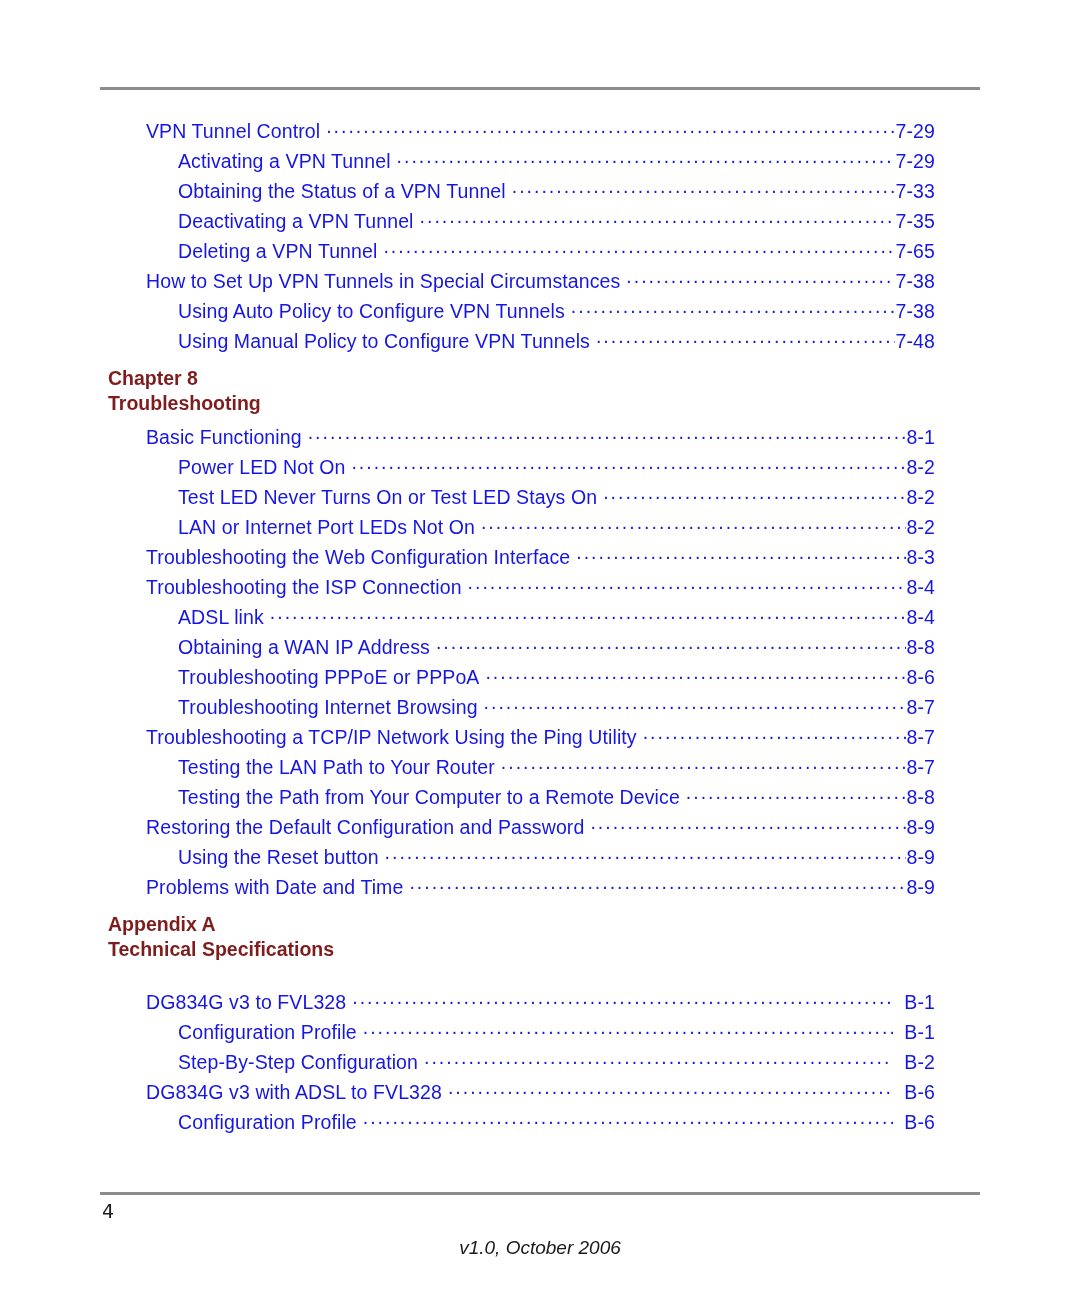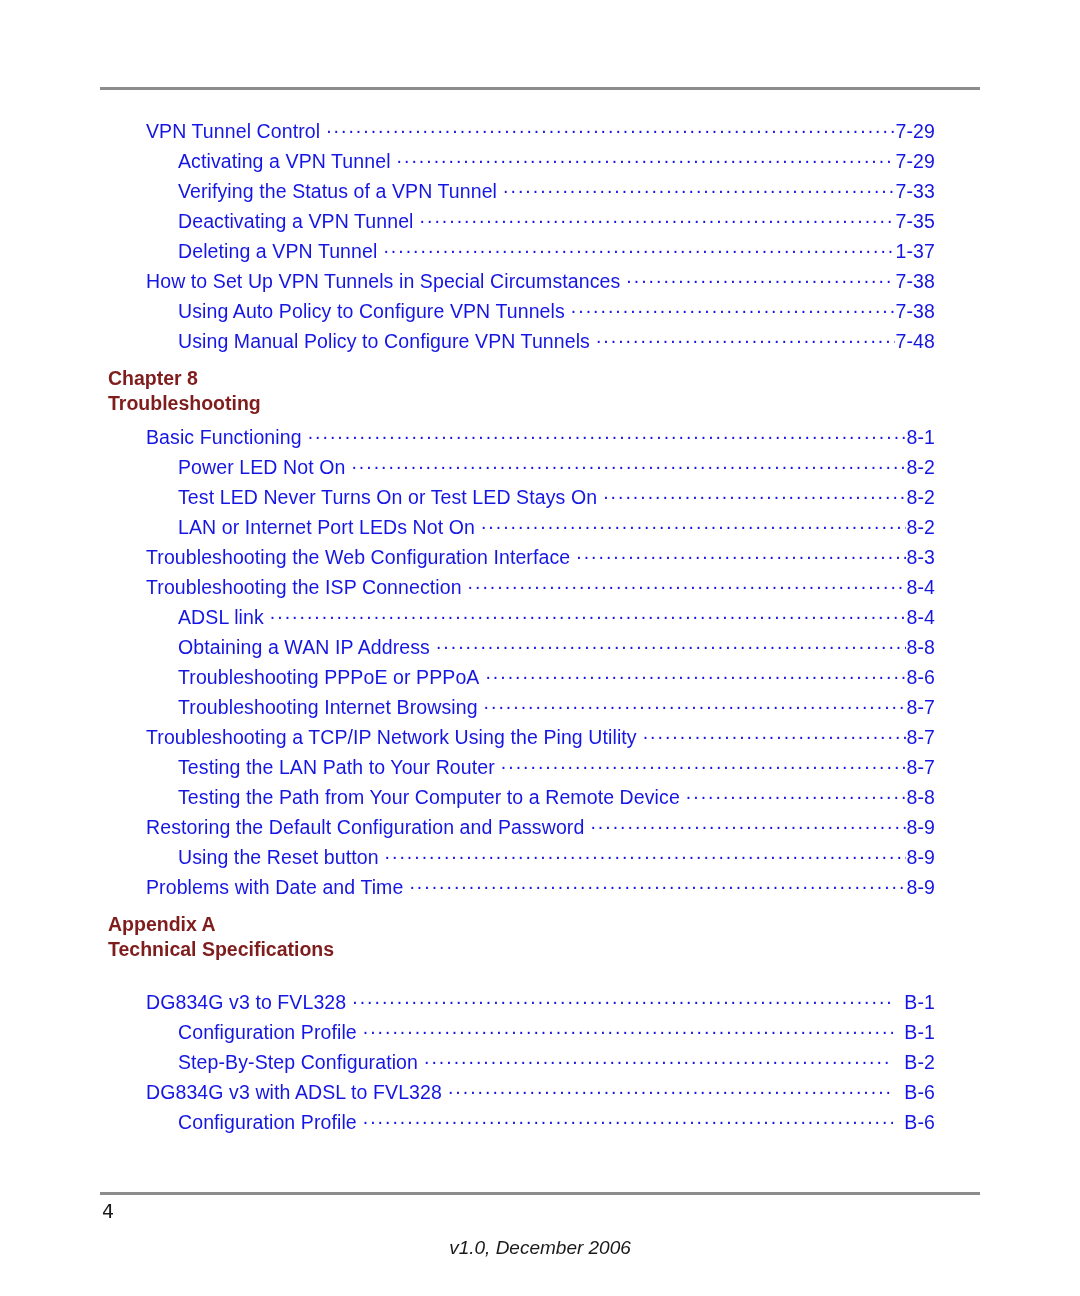--- a/index.html
+++ b/index.html
@@ -141,33 +141,33 @@
         <span class="title">VPN Tunnel Control</span>
         <span class="leader"></span>
         <span class="pageno">7-29</span>
       </div>
       <div class="entry lvl2">
         <span class="title">Activating a VPN Tunnel</span>
         <span class="leader"></span>
         <span class="pageno">7-29</span>
       </div>
       <div class="entry lvl2">
-        <span class="title">Verifying the Status of a VPN Tunnel</span>
+        <span class="title">Obtaining the Status of a VPN Tunnel</span>
         <span class="leader"></span>
         <span class="pageno">7-33</span>
       </div>
       <div class="entry lvl2">
         <span class="title">Deactivating a VPN Tunnel</span>
         <span class="leader"></span>
         <span class="pageno">7-35</span>
       </div>
       <div class="entry lvl2">
         <span class="title">Deleting a VPN Tunnel</span>
         <span class="leader"></span>
-        <span class="pageno">1-37</span>
+        <span class="pageno">7-65</span>
       </div>
       <div class="entry lvl1">
         <span class="title">How to Set Up VPN Tunnels in Special Circumstances</span>
         <span class="leader"></span>
         <span class="pageno">7-38</span>
       </div>
       <div class="entry lvl2">
         <span class="title">Using Auto Policy to Configure VPN Tunnels</span>
         <span class="leader"></span>
         <span class="pageno">7-38</span>
@@ -287,15 +287,15 @@
       </div>
       <div class="entry lvl2 gap">
         <span class="title">Configuration Profile</span>
         <span class="leader"></span>
         <span class="pageno">B-6</span>
       </div>
     </div>
 
   <div class="footer-rule"></div>
   <div class="footer-pageno">4</div>
-  <div class="footer-version">v1.0, December 2006</div>
+  <div class="footer-version">v1.0, October 2006</div>
 
 </div>
 
 </body></html>

